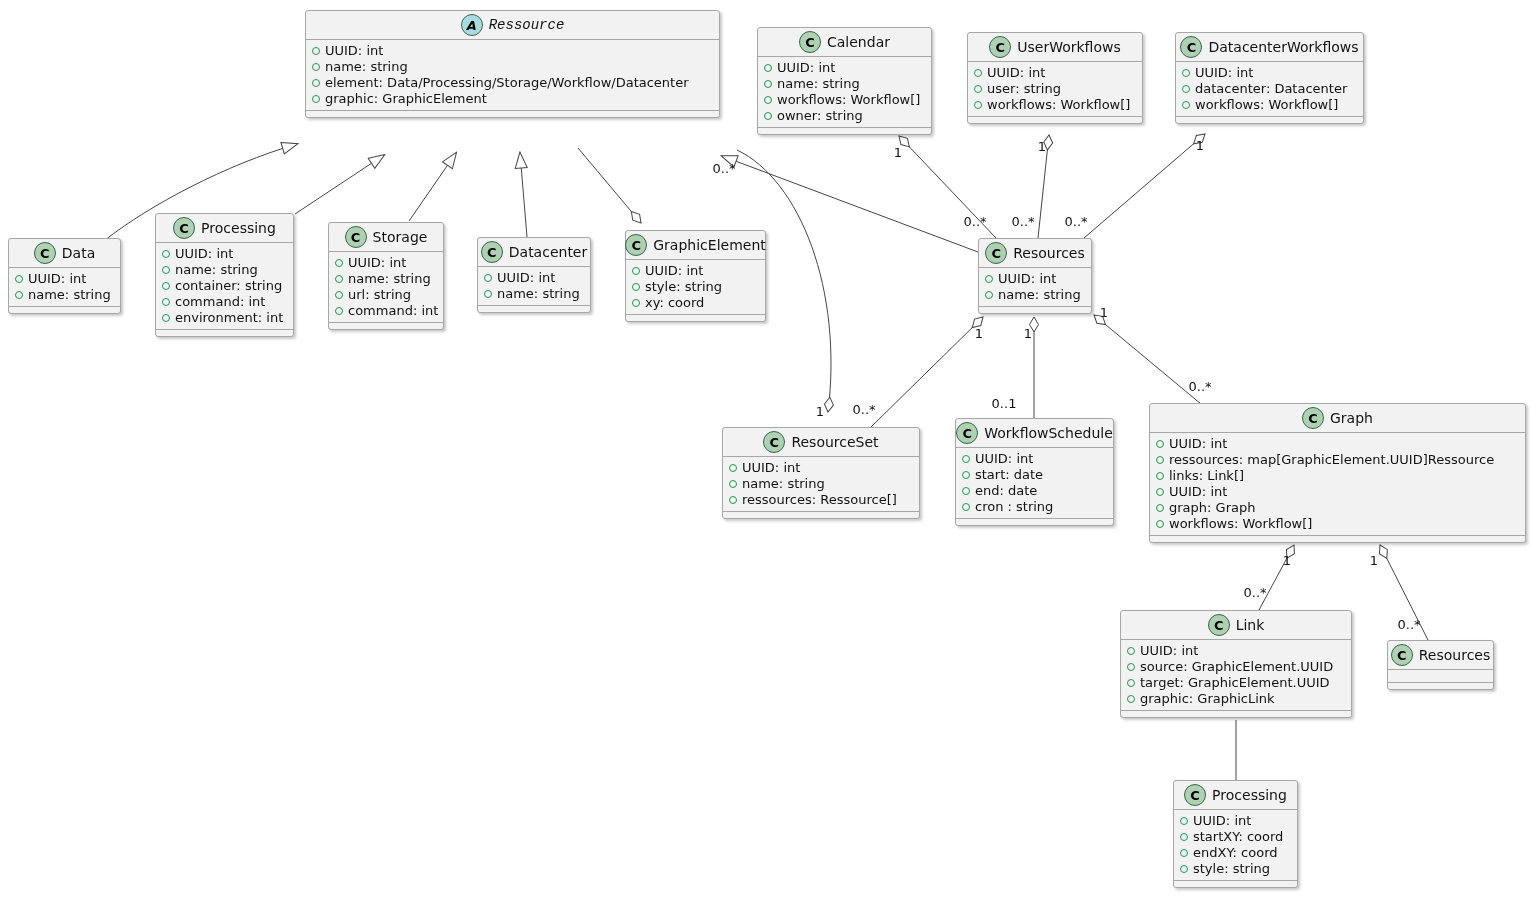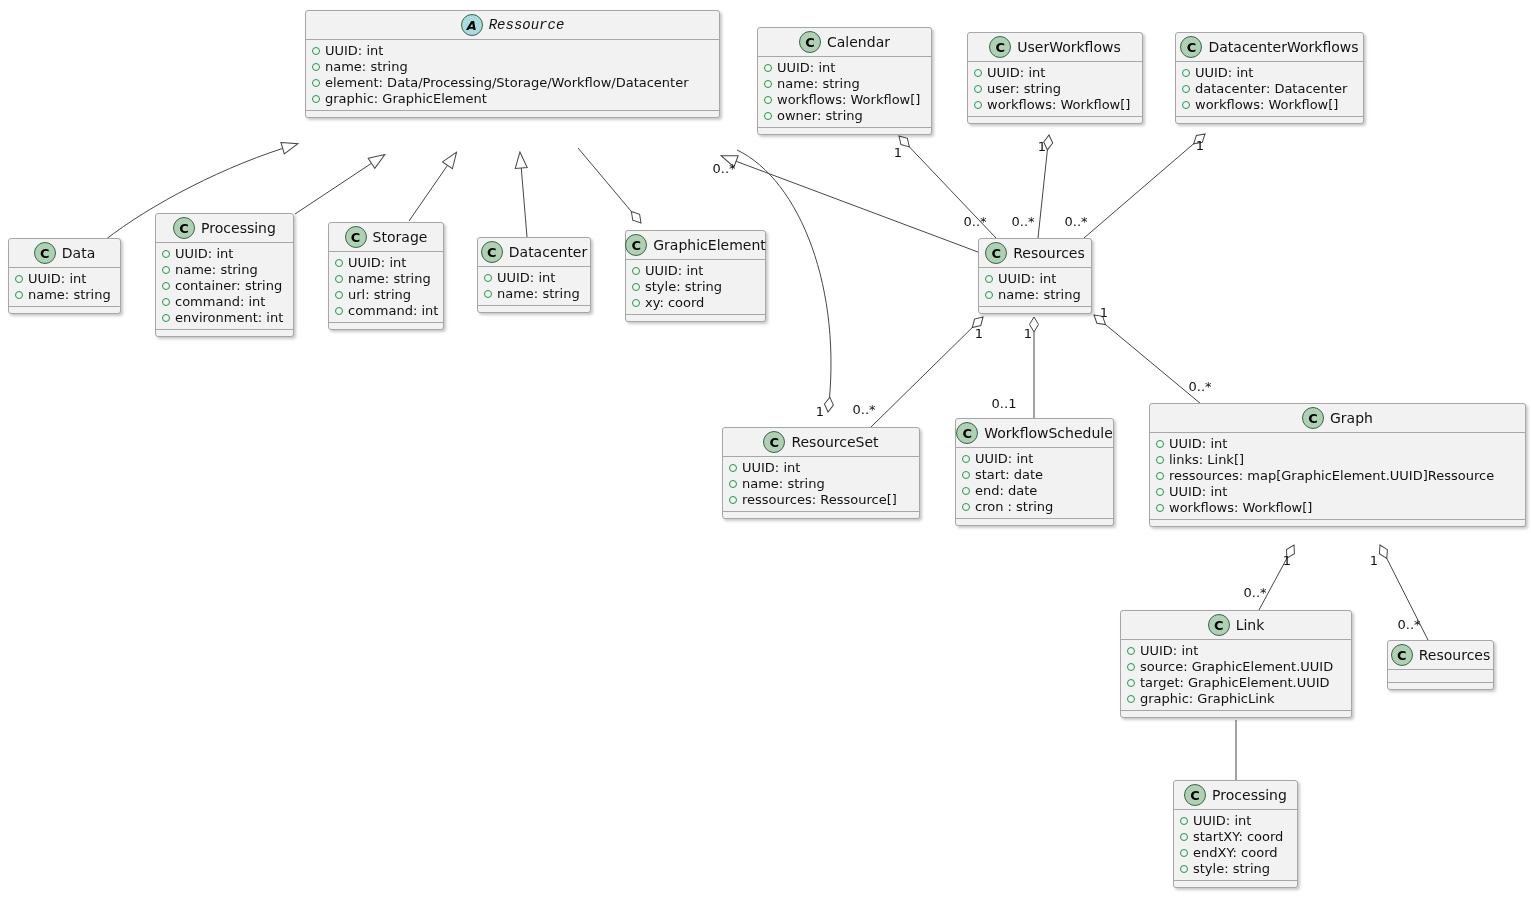--- a/index.html
+++ b/index.html
@@ -355,29 +355,33 @@
     <span class="uml-icon">C</span>
     <span class="uml-name">Graph</span>
   </div>
   <ul class="uml-attrs">
       <li>
         <span class="bullet"></span>
         <span>UUID: int</span>
       </li>
       <li>
         <span class="bullet"></span>
+        <span>ressources: map[GraphicElement.UUID]Ressource</span>
+      </li>
+      <li>
+        <span class="bullet"></span>
         <span>links: Link[]</span>
       </li>
       <li>
         <span class="bullet"></span>
-        <span>ressources: map[GraphicElement.UUID]Ressource</span>
-      </li>
-      <li>
-        <span class="bullet"></span>
-        <span>UUID: int</span>
+        <span>UUID: int</span>
+      </li>
+      <li>
+        <span class="bullet"></span>
+        <span>graph: Graph</span>
       </li>
       <li>
         <span class="bullet"></span>
         <span>workflows: Workflow[]</span>
       </li>
     </ul>
   <div class="uml-methods"></div>
 </div>
 
 <div class="uml-class" id="box-link">

